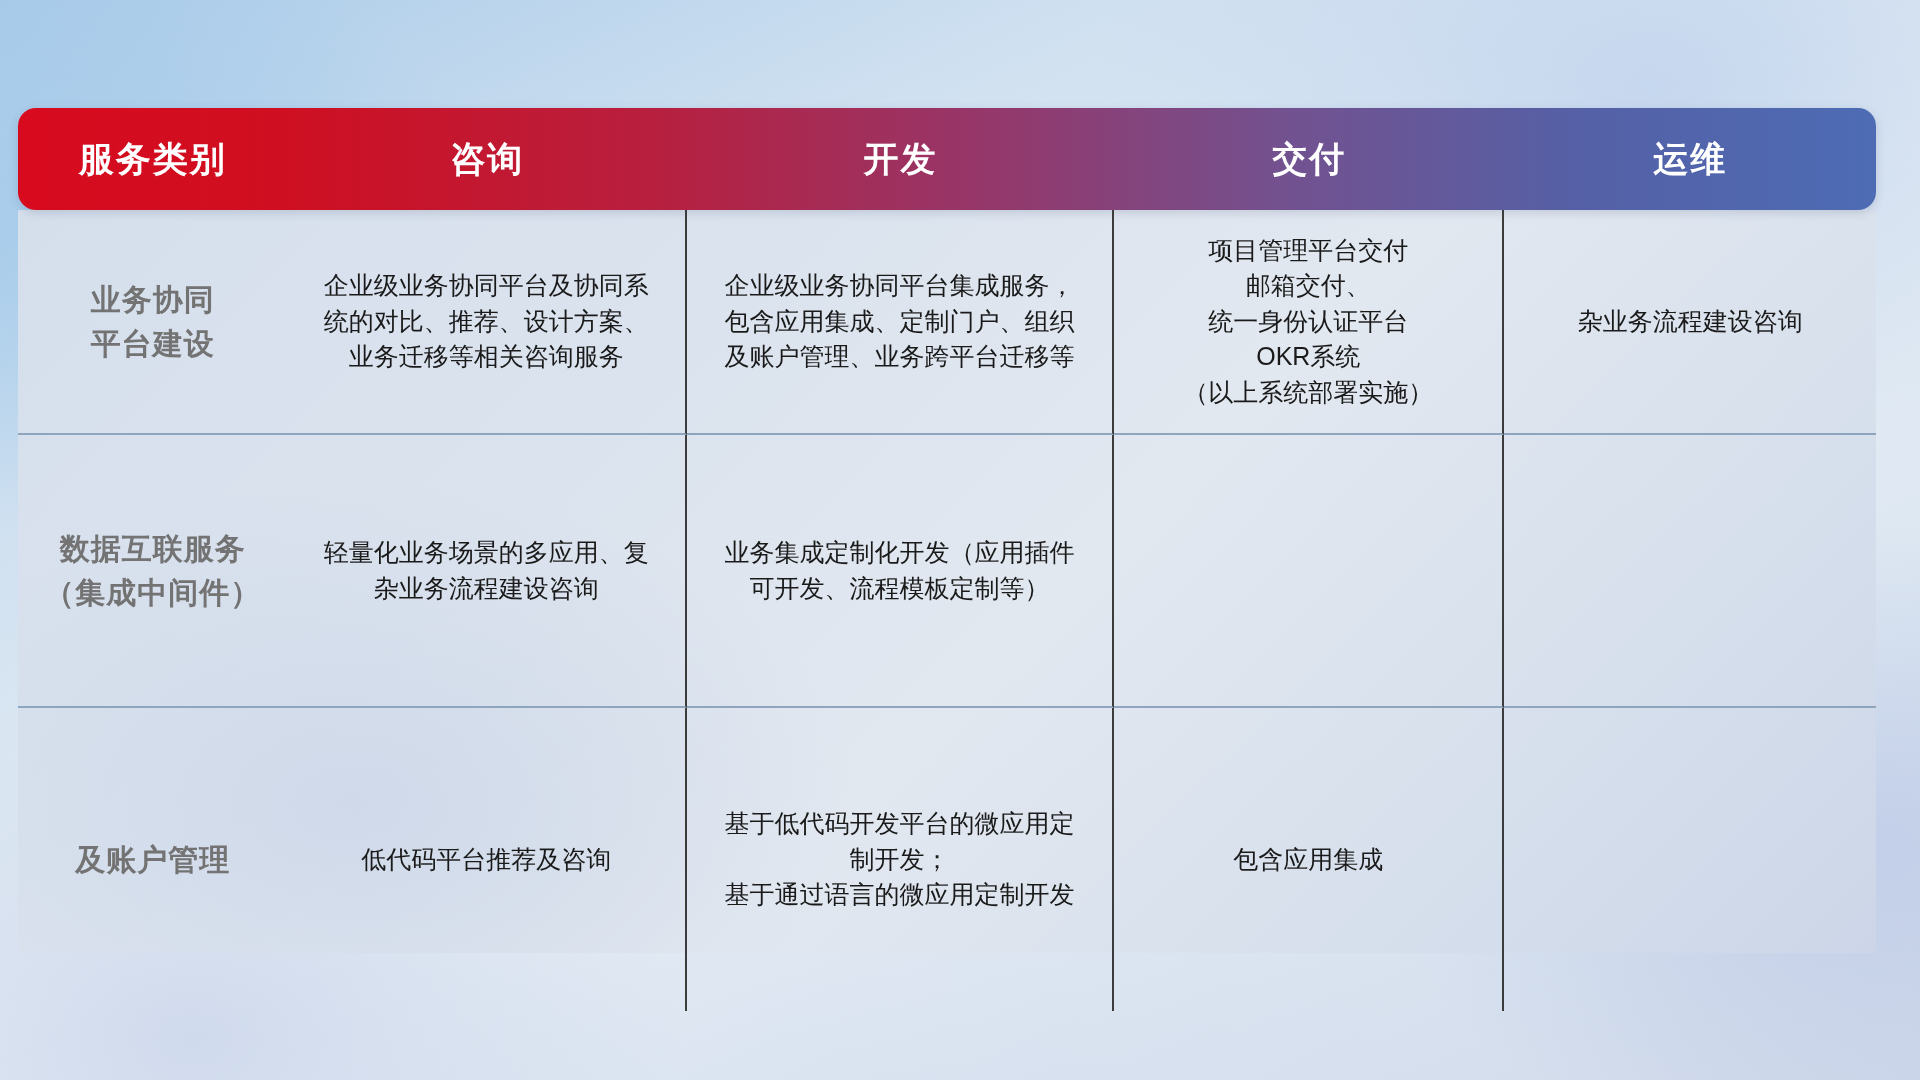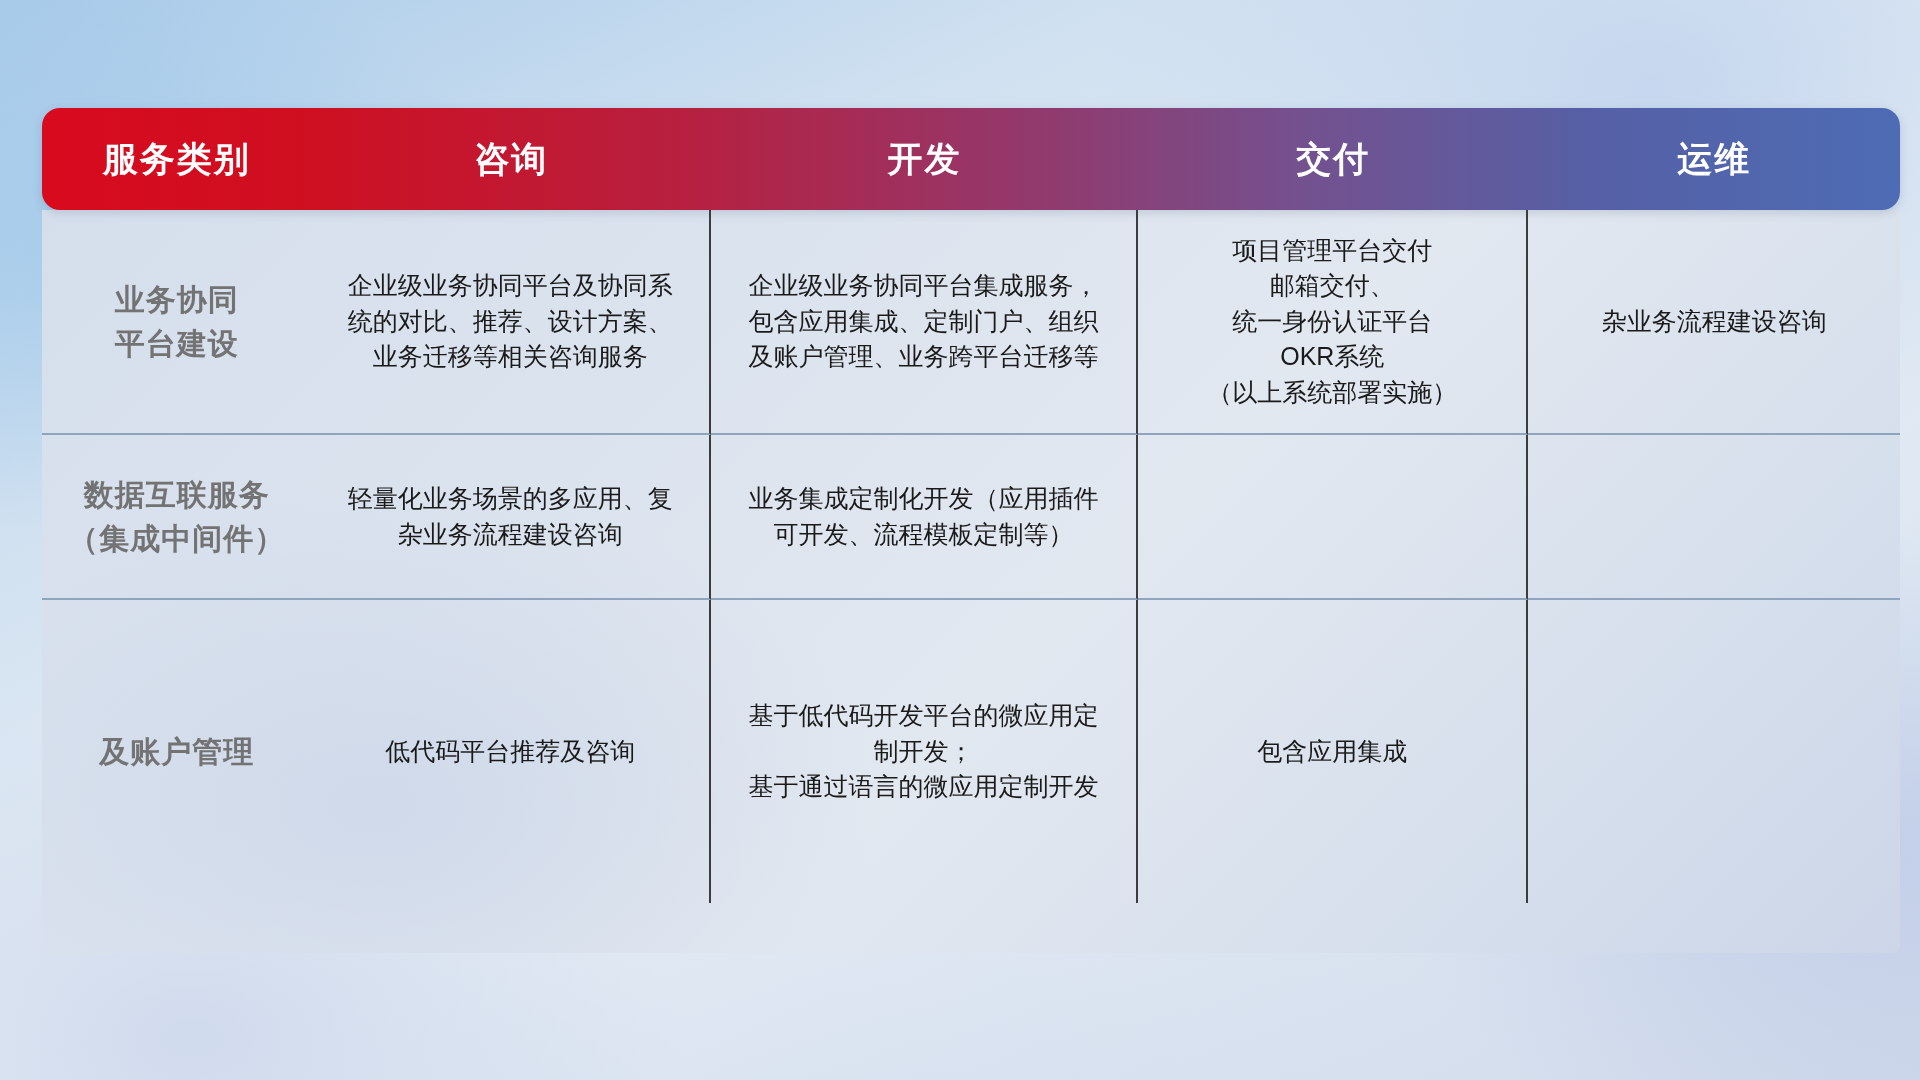--- a/index.html
+++ b/index.html
@@ -32,21 +32,21 @@
     position: absolute;
     inset: 0;
     background:
       radial-gradient(620px 420px at 4% 22%, rgba(150,196,233,0.55) 0%, rgba(150,196,233,0) 70%),
       radial-gradient(700px 460px at 97% 78%, rgba(171,186,226,0.45) 0%, rgba(171,186,226,0) 70%);
   }
 
   
   .table-wrap {
     position: absolute;
-    left: 42px;
+    left: 18px;
     top: 108px;
     width: 1858px;
     height: 845px;
   }
 
   .matrix {
     width: 100%;
     border-collapse: separate;
     border-spacing: 0;
     table-layout: fixed;
@@ -121,21 +121,21 @@
       radial-gradient(720px 460px at 18% 80%, rgba(206,216,233,0.9) 0%, rgba(206,216,233,0) 70%),
       linear-gradient(135deg, #d5dfec 0%, #dbe3ee 30%, #e2e8f0 55%, #d6dfec 80%, #ccd6e8 100%);
     z-index: 0;
   }
 
   .matrix { position: relative; z-index: 2; }
 
   .cell-text { white-space: pre-line; display: block; }
 
   tbody tr:nth-child(1) { height: 225px; }
-  tbody tr:nth-child(2) { height: 165px; }
+  tbody tr:nth-child(2) { height: 273px; }
   tbody tr:nth-child(3) { height: 303px; }
 </style>
 </head>
 <body>
 
 <div class="page-bg"></div>
 
 <div class="table-wrap">
 
   <div class="body-bg"></div>

